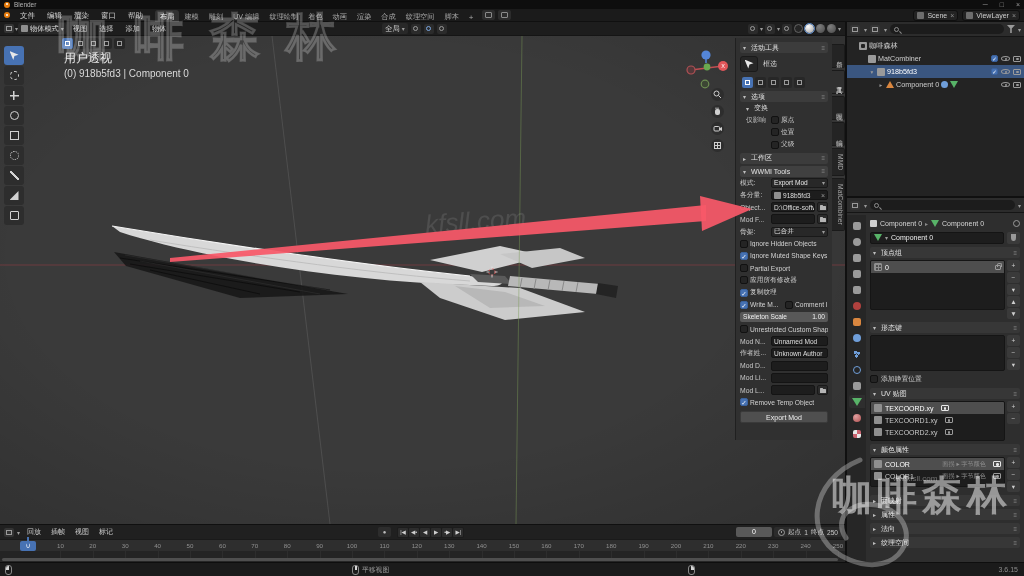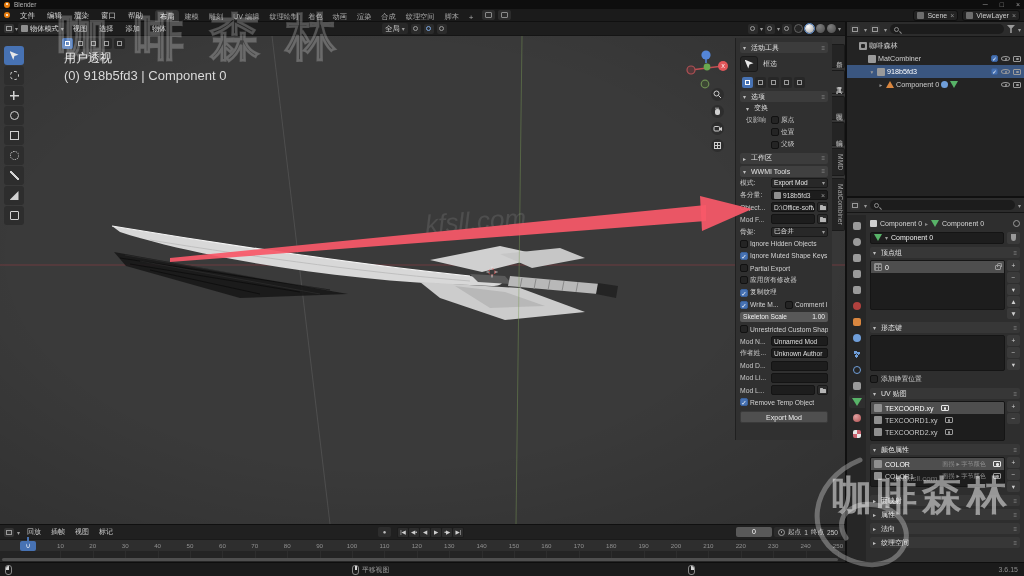--- a/index.html
+++ b/index.html
@@ -43,21 +43,21 @@
   #vph-right{margin-left:auto;display:flex;align-items:center;gap:2px;}
   .sph{width:9px;height:9px;border-radius:50%;background:radial-gradient(circle at 35% 30%,#cfcfcf,#6b6b6b);opacity:.55;}
   .sph.active{opacity:1;outline:1px solid #5f8fd0;background:radial-gradient(circle at 35% 30%,#ffffff,#9a9a9a);}
   .sph.wire{background:#2d2d2d;border:1px solid #9a9a9a;}
 
   
   #viewport{position:absolute;left:0;top:36px;width:845px;height:488px;background:#3a3a3a;overflow:hidden;}
   #vp-vignette{position:absolute;inset:0;background:radial-gradient(ellipse at 45% 45%,rgba(0,0,0,0) 55%,rgba(0,0,0,.18) 100%);pointer-events:none;}
   #vp-labels{position:absolute;left:64px;top:14px;z-index:3;color:#e8e8e8;}
   #vp-labels .l1{font-size:12px;margin-bottom:1px;}
-  #vp-labels .l2{font-size:13px;color:#dadada;}
+  #vp-labels .l2{font-size:10px;color:#dadada;}
 
   #toolsettings{position:absolute;left:62px;top:2px;display:flex;gap:2px;z-index:3;}
   .ts-btn{width:11px;height:11px;background:#272727;border-radius:2px;position:relative;}
   .ts-btn::after{content:"";position:absolute;inset:3px;border:1px dashed #9a9a9a;}
   .ts-btn.active{background:#4772b3;}
   .ts-btn.active::after{border-color:#fff;}
 
   #toolbar{position:absolute;left:4px;top:10px;width:22px;display:flex;flex-direction:column;gap:1px;z-index:3;}
   .tbtn{width:20px;height:19px;background:#2d2d2d;border-radius:3px;display:flex;align-items:center;justify-content:center;}
   .tbtn.active{background:#4772b3;}

